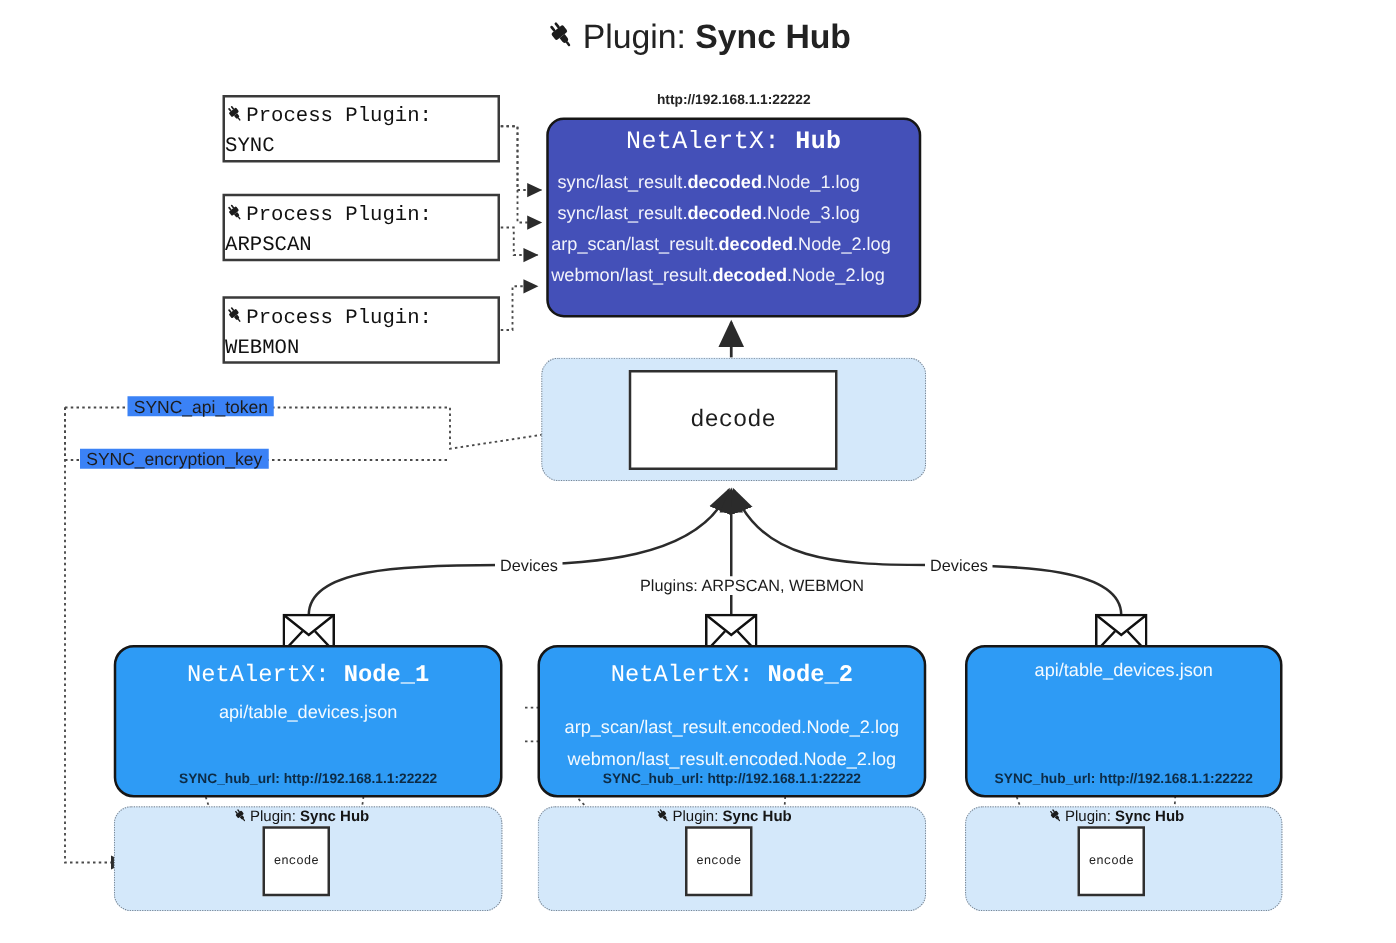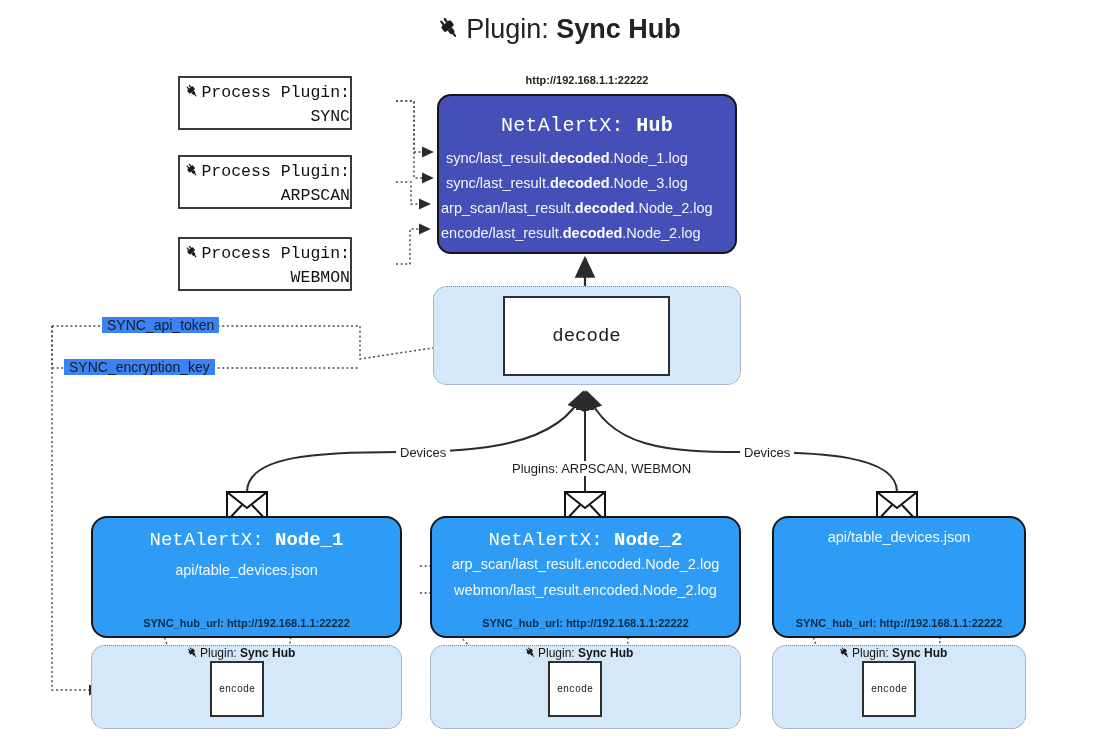--- a/index.html
+++ b/index.html
@@ -32,47 +32,47 @@
   }
   .page-title .strong { font-weight: bold; }
   .plug {
     display: inline-block;
     vertical-align: -3px;
     margin-right: 4px;
   }
 
   
   .pbox {
-    width: 174px; height: 54px;
+    width: 222px; height: 54px;
     background: #ffffff;
     border: 2px solid #3a3a3a;
     font-family: "Liberation Mono", monospace;
     font-size: 16.5px;
     line-height: 1.35;
-    text-align: right;
+    text-align: left;
     padding-top: 4px;
     color: #111;
   }
   .pbox .l1 { display: block; white-space: nowrap; }
   .pbox .l2 { display: block; }
   .pbox .plug { vertical-align: -2px; margin-right: 1px; }
 
   
   .hub {
     left: 437px; top: 94px; width: 300px; height: 160px;
     background: #4450b8;
     border: 2.5px solid #161616;
     border-radius: 14px;
     color: #ffffff;
   }
   .hub-title {
     text-align: center;
     font-family: "Liberation Mono", monospace;
     font-size: 20px;
-    margin-top: 18px;
+    margin-top: 6px;
     letter-spacing: .3px;
   }
   .hub-title b { font-weight: bold; }
   .hub-lines { margin-top: 9px; }
   .hub-line {
     font-size: 14.5px;
     line-height: 25px;
     padding-left: 7px;
     white-space: nowrap;
     color: #f2f3fb;
@@ -286,21 +286,21 @@
   <div class="abs hub-url">http://192.168.1.1:22222</div>
   <div class="abs hub">
     <div class="hub-title">
       <span>NetAlertX:</span>
       <b>Hub</b>
     </div>
     <div class="hub-lines">
       <div class="hub-line"><span>sync/last_result.</span><b>decoded</b><span>.Node_1.log</span></div>
       <div class="hub-line"><span>sync/last_result.</span><b>decoded</b><span>.Node_3.log</span></div>
       <div class="hub-line" style="padding-left:2px"><span>arp_scan/last_result.</span><b>decoded</b><span>.Node_2.log</span></div>
-      <div class="hub-line" style="padding-left:2px"><span>encode/last_result.</span><b>decoded</b><span>.Node_2.log</span></div>
+      <div class="hub-line" style="padding-left:2px"><span>webmon/last_result.</span><b>decoded</b><span>.Node_2.log</span></div>
     </div>
   </div>
 
   <div class="abs lb decode-wrap"></div>
   <div class="abs decode">decode</div>
 
   <div class="abs tok" style="left:102px; top:317px;">SYNC_api_token</div>
   <div class="abs tok" style="left:64px; top:359px;">SYNC_encryption_key</div>
 
   <div class="abs elabel" style="left:396px; top:445px;">Devices</div>
@@ -338,21 +338,21 @@
       <div class="node-line">api/table_devices.json</div>
     </div>
     <div class="node-hub-url">SYNC_hub_url: http://192.168.1.1:22222</div>
   </div>
 
   <div class="abs node" style="left:430px; top:516px; width:311px;">
     <div class="node-title">
       <span>NetAlertX:</span>
       <b>Node_2</b>
     </div>
-    <div class="node-lines" style="margin-top:0">
+    <div class="node-lines" style="margin-top:18px">
       <div class="node-line">arp_scan/last_result.encoded.Node_2.log</div>
       <div class="node-line">webmon/last_result.encoded.Node_2.log</div>
     </div>
     <div class="node-hub-url">SYNC_hub_url: http://192.168.1.1:22222</div>
   </div>
 
   <div class="abs node" style="left:772px; top:516px; width:254px;">
     <div class="node-lines">
       <div class="node-line">api/table_devices.json</div>
     </div>

